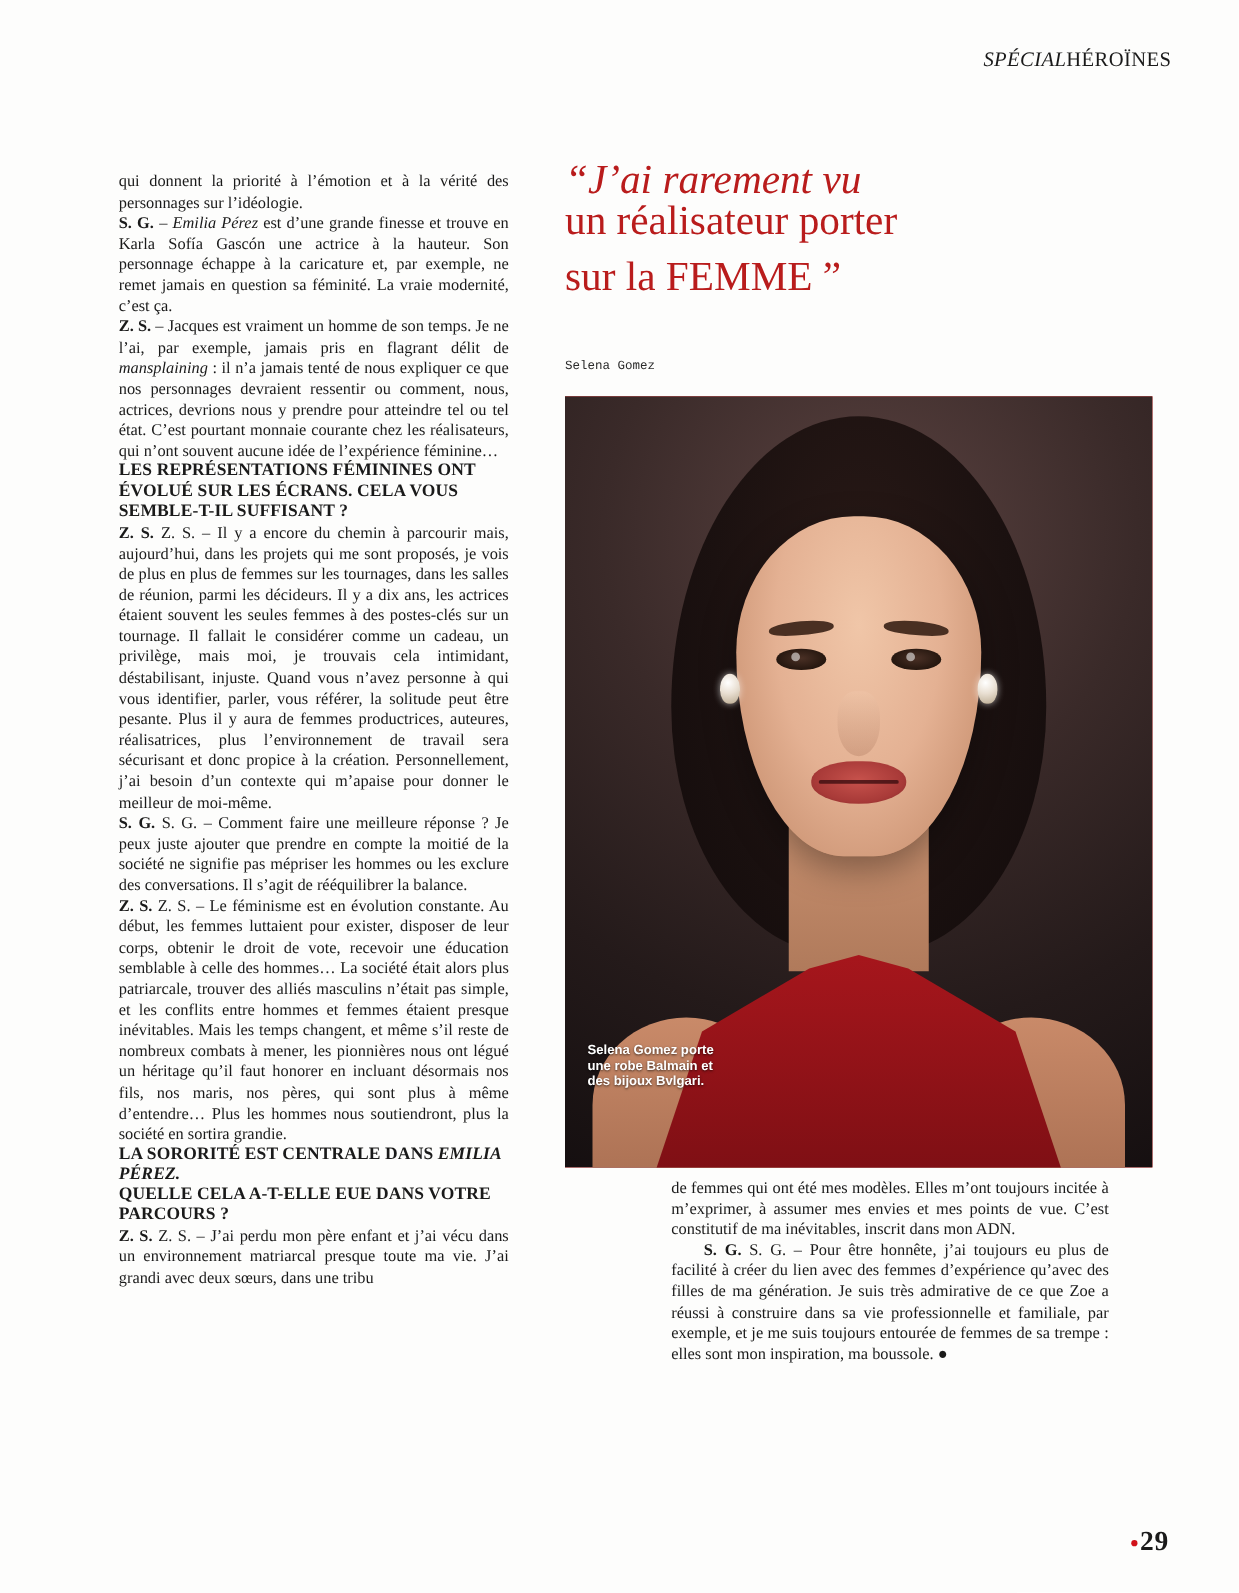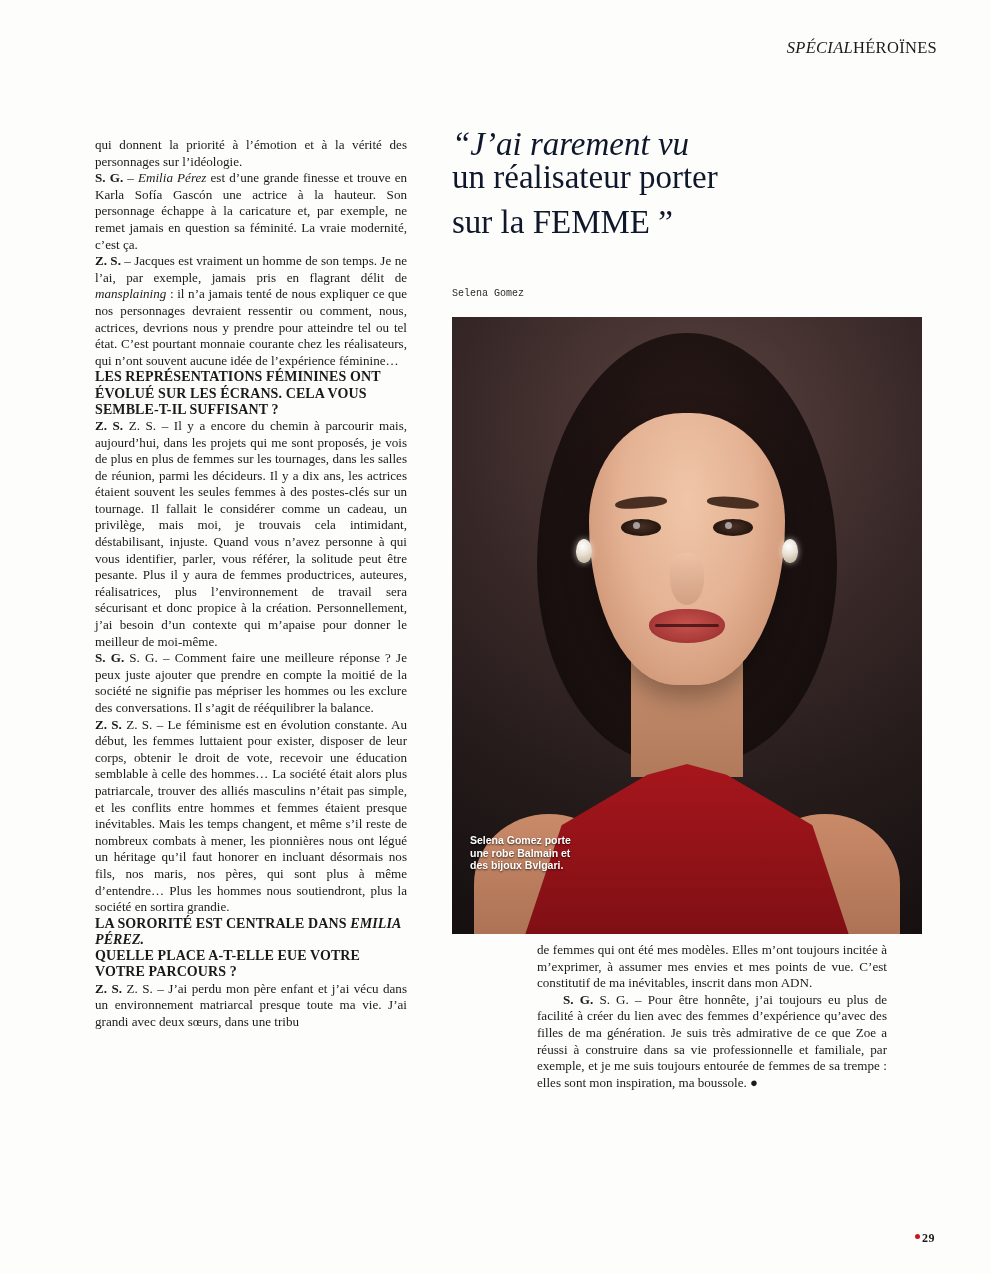--- a/index.html
+++ b/index.html
@@ -78,21 +78,21 @@
 
   
   .headline {
     position: absolute;
     left: 452px;
     top: 128px;
     width: 470px;
     font-family: "Liberation Serif", serif;
     font-size: 33px;
     line-height: 33px;
-    color: #0f172a;
+    color: #b91c1c;
   }
   .headline .l1 { font-style: italic; }
   .headline .l2 { font-style: normal; }
   .headline .l3 { font-style: normal; }
   .headline .reg { font-style: italic; }
   .headline .l4 { font-style: normal; margin-top: 12px; }
   .hl-line { display: block; white-space: nowrap; }
 
   .headline-credit {
     position: absolute;
@@ -273,21 +273,21 @@
     margin-top: 4px !important;
     text-indent: 26px;
   }
 
   
   .folio {
     position: absolute;
     right: 56px;
     bottom: 28px;
     font-family: "Liberation Serif", serif;
-    font-size: 12px;
+    font-size: 22px;
     font-weight: bold;
     letter-spacing: 0.5px;
     text-align: center;
   }
   .folio .dot {
     display: inline-block;
     width: 5px; height: 5px;
     background: #d1121a;
     border-radius: 50%;
     margin-right: 2px;
@@ -311,21 +311,21 @@
     <p class="para-indent"><span class="speaker">Z. S. </span><span>– Jacques est vraiment un homme de son temps. Je ne l’ai, par exemple, jamais pris en flagrant délit de <i>mansplaining</i> : il n’a jamais tenté de nous expliquer ce que nos personnages devraient ressentir ou comment, nous, actrices, devrions nous y prendre pour atteindre tel ou tel état. C’est pourtant monnaie courante chez les réalisateurs, qui n’ont souvent aucune idée de l’expérience féminine…</span></p>
 
     <p class="question">LES REPRÉSENTATIONS FÉMININES ONT ÉVOLUÉ SUR LES ÉCRANS. CELA VOUS SEMBLE-T-IL SUFFISANT ?</p>
 
     <p class="para-indent"><span class="speaker">Z. S. </span><span>Z. S. – Il y a encore du chemin à parcourir mais, aujourd’hui, dans les projets qui me sont proposés, je vois de plus en plus de femmes sur les tournages, dans les salles de réunion, parmi les décideurs. Il y a dix ans, les actrices étaient souvent les seules femmes à des postes-clés sur un tournage. Il fallait le considérer comme un cadeau, un privilège, mais moi, je trouvais cela intimidant, déstabilisant, injuste. Quand vous n’avez personne à qui vous identifier, parler, vous référer, la solitude peut être pesante. Plus il y aura de femmes productrices, auteures, réalisatrices, plus l’environnement de travail sera sécurisant et donc propice à la création. Personnellement, j’ai besoin d’un contexte qui m’apaise pour donner le meilleur de moi-même.</span></p>
 
     <p class="para-indent"><span class="speaker">S. G. </span><span>S. G. – Comment faire une meilleure réponse ? Je peux juste ajouter que prendre en compte la moitié de la société ne signifie pas mépriser les hommes ou les exclure des conversations. Il s’agit de rééquilibrer la balance.</span></p>
 
     <p class="para-indent"><span class="speaker">Z. S. </span><span>Z. S. – Le féminisme est en évolution constante. Au début, les femmes luttaient pour exister, disposer de leur corps, obtenir le droit de vote, recevoir une éducation semblable à celle des hommes… La société était alors plus patriarcale, trouver des alliés masculins n’était pas simple, et les conflits entre hommes et femmes étaient presque inévitables. Mais les temps changent, et même s’il reste de nombreux combats à mener, les pionnières nous ont légué un héritage qu’il faut honorer en incluant désormais nos fils, nos maris, nos pères, qui sont plus à même d’entendre… Plus les hommes nous soutiendront, plus la société en sortira grandie.</span></p>
 
-    <p class="question"><span>LA SORORITÉ EST CENTRALE DANS </span><span class="qital">EMILIA PÉREZ.</span><br><span>QUELLE PLACE A-T-ELLE EUE VOTRE VOTRE PARCOURS ?</span></p>
+    <p class="question"><span>LA SORORITÉ EST CENTRALE DANS </span><span class="qital">EMILIA PÉREZ.</span><br><span>QUELLE CELA A-T-ELLE EUE DANS VOTRE PARCOURS ?</span></p>
 
     <p class="para-indent"><span class="speaker">Z. S. </span><span>Z. S. – J’ai perdu mon père enfant et j’ai vécu dans un environnement matriarcal presque toute ma vie. J’ai grandi avec deux sœurs, dans une tribu</span></p>
   </div>
 
   <div class="headline">
     <span class="hl-line l1">“J’ai rarement vu</span>
     <span class="hl-line l2">un réalisateur porter</span>
     <span class="hl-line l4">sur la FEMME ”</span>
   </div>
   <div class="headline-credit">Selena Gomez</div>

